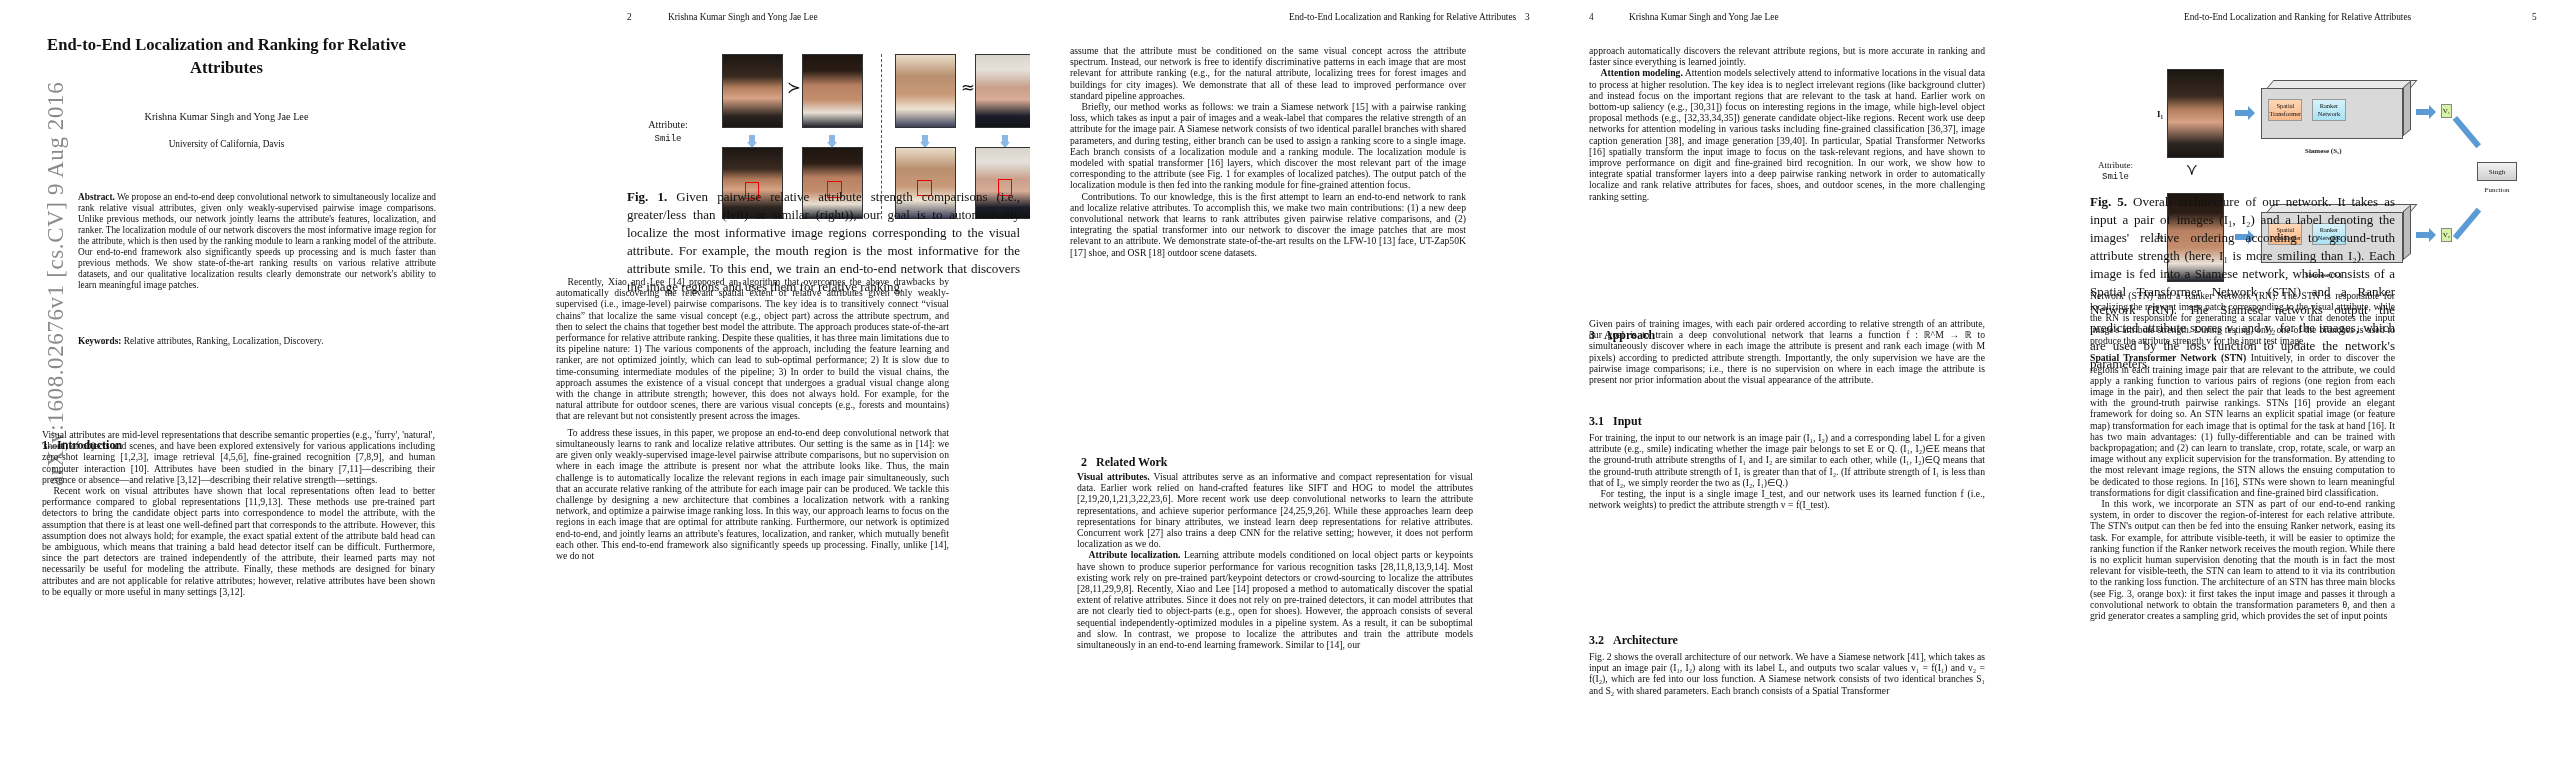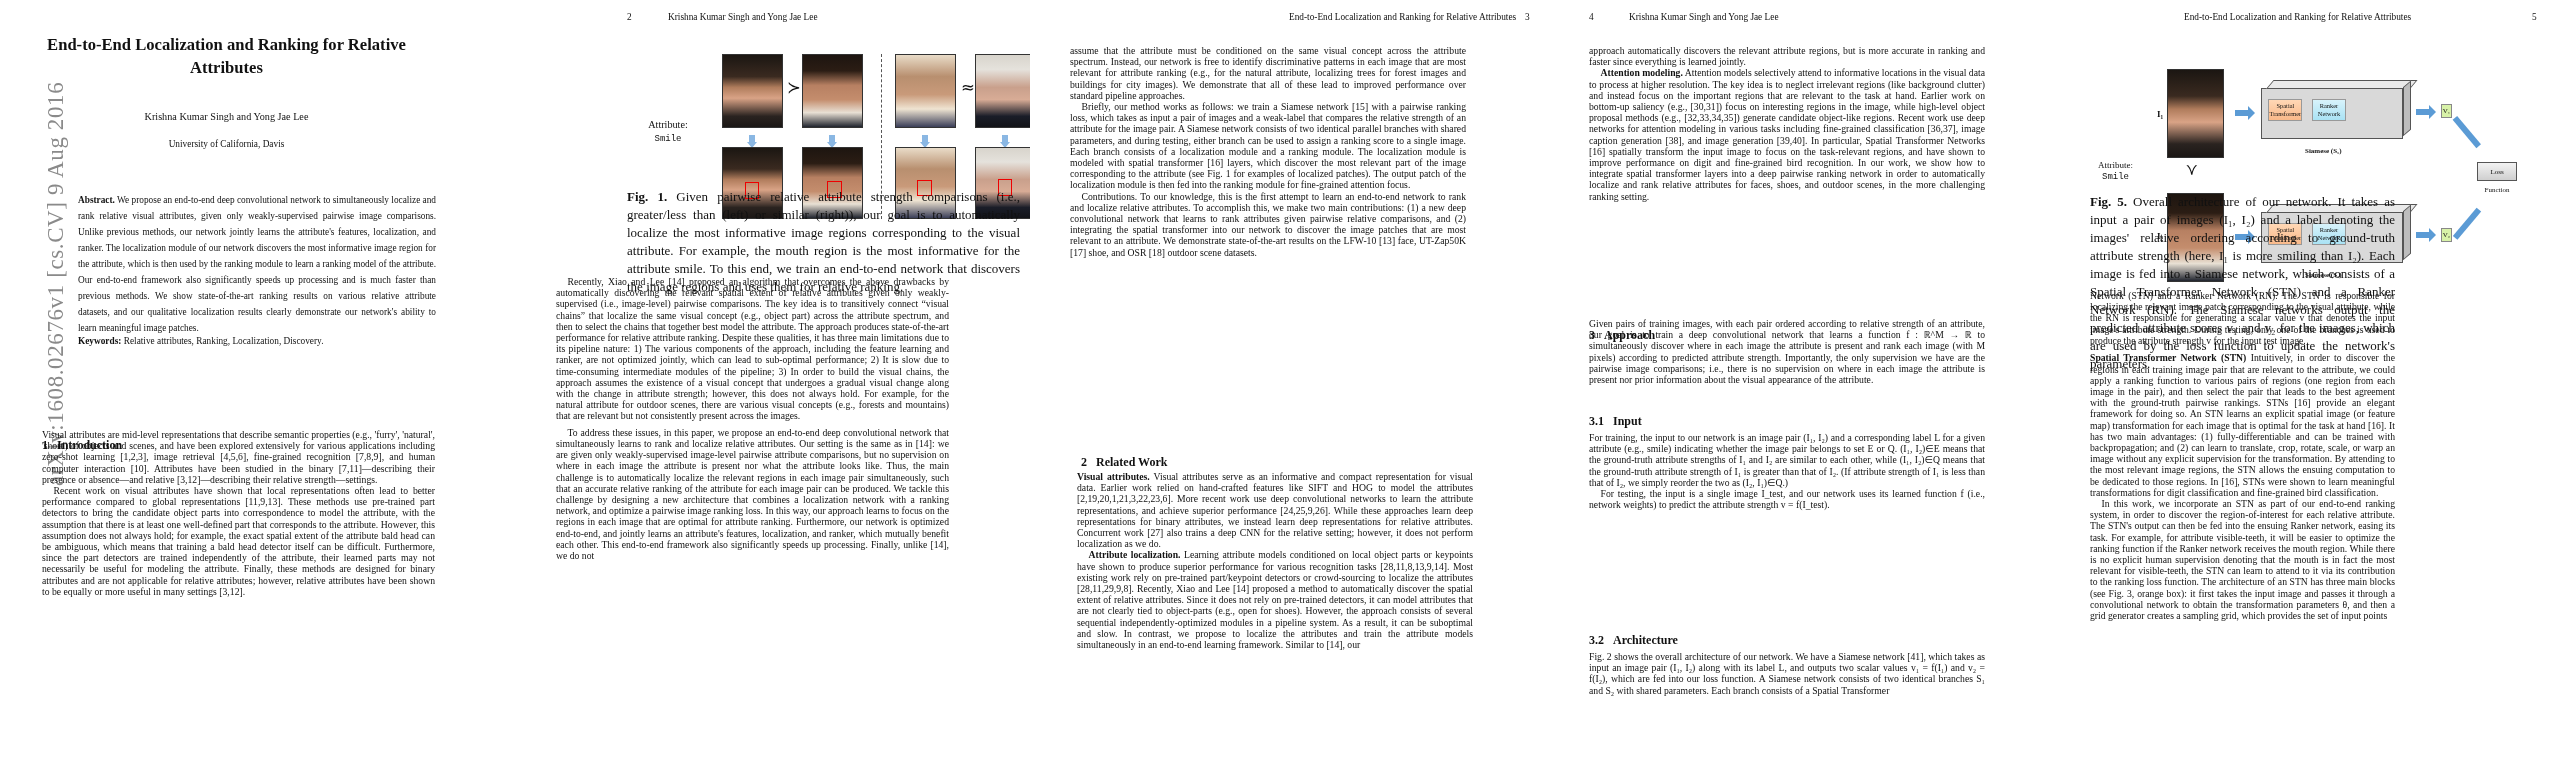--- a/index.html
+++ b/index.html
@@ -13,21 +13,21 @@
   .tt { font-family:"Liberation Mono", monospace; font-size:9px; }
   .b { font-weight:bold; }
   .runhead { position:absolute; top:11.5px; font-family:"Liberation Serif", serif; font-size:9.3px; }
   .arxiv { position:absolute; left:5.1px; top:25.5px; width:45px; height:460px; }
   .arxiv span { position:absolute; left:38px; top:460px; transform-origin:0 0; transform:rotate(-90deg);
     white-space:nowrap; font-family:"Liberation Serif", serif; font-size:23px; color:#8a8a8a; letter-spacing:0.6px; }
   .title { position:absolute; left:25.5px; width:402px; top:33px; text-align:center; font-family:"Liberation Serif", serif;
     font-weight:bold; font-size:16.6px; line-height:23px; }
   .authors { position:absolute; left:25.5px; width:402px; top:111px; text-align:center; font-family:"Liberation Serif", serif; font-size:10.2px; }
   .affil { position:absolute; left:25.5px; width:402px; top:139px; text-align:center; font-family:"Liberation Serif", serif; font-size:9.3px; }
-  .abstract { position:absolute; left:78px; width:358px; top:192px; font-family:"Liberation Serif", serif; font-size:9.3px; line-height:16px; text-align:justify; }
+  .abstract { position:absolute; left:78px; width:358px; top:192px; font-family:"Liberation Serif", serif; font-size:9.3px; line-height:11px; text-align:justify; }
   .keywords { position:absolute; left:78px; width:358px; top:336px; font-family:"Liberation Serif", serif; font-size:9.3px; }
   .h1 { position:absolute; font-family:"Liberation Serif", serif; font-weight:bold; font-size:12px;margin-top:34px; }
   .h2 { position:absolute; font-family:"Liberation Serif", serif; font-weight:bold; font-size:12px; }
   .fig { position:absolute; }
   .face { position:absolute; width:61px; height:74px; border:0.6px solid #333; box-sizing:border-box; overflow:hidden; }
   .face.w { background:linear-gradient(180deg,#1b1612 0%,#3a2a20 30%,#b07c5c 45%,#d9a386 60%,#2a2320 85%,#1b1715 100%); }
   .face.m { background:linear-gradient(180deg,#1d1510 0%,#2b1d14 22%,#b78062 42%,#c48d6d 62%,#e8e0d4 80%,#20242e 100%); }
   .face.c { background:linear-gradient(180deg,#e9dcc8 0%,#b88f6f 30%,#c99a7a 55%,#efe4d2 75%,#3a3e58 100%); }
   .face.g { background:linear-gradient(180deg,#d8d4cc 0%,#e5e2dc 20%,#c9a08c 45%,#d8ac96 62%,#1a1d28 85%,#121318 100%); }
   .redbox { position:absolute; border:1.3px solid #e00; box-sizing:border-box; }
@@ -193,21 +193,21 @@
       <div class="mod st">Spatial Transformer</div>
       <div class="mod rn">Ranker Network</div>
     </div>
     <div class="siam" style="left:244px; top:271px;">Siamese (S₂)</div>
     <div class="harrow" style="left:355px; top:109px; width:14px;"></div>
     <div class="harrow" style="left:355px; top:232px; width:14px;"></div>
     <div class="vbox" style="left:380px; top:104px;">V₁</div>
     <div class="vbox" style="left:380px; top:228px;">V₂</div>
     <div class="diag" style="left:394px; top:115px; width:37px; transform:rotate(50deg);"></div>
     <div class="diag" style="left:394px; top:235px; width:37px; transform:rotate(-50deg);"></div>
-    <div class="lossbox" style="left:416px; top:162px;">Loss Function</div>
+    <div class="lossbox" style="left:416px; top:162px;">Singh Function</div>
   </div>
   <div class="caption" style="left:29px; width:455px; top:192px; top:193px; left:29px;">
   </div>
 
   <div class="caption" style="left:29px; width:455px; top:193px;"></div>
   <div class="caption" style="left:29px; width:455px; top:193px;"></div>
   <div class="caption" style="left:29px; width:455px; top:193px;"></div>
   <div class="caption" style="left:29px; width:455px; top:193px; "></div>
   <div class="caption" style="left:29px; width:455px; top:193px;"></div>
   <div class="caption" style="left:29px; width:455px; top:193px;"></div>

